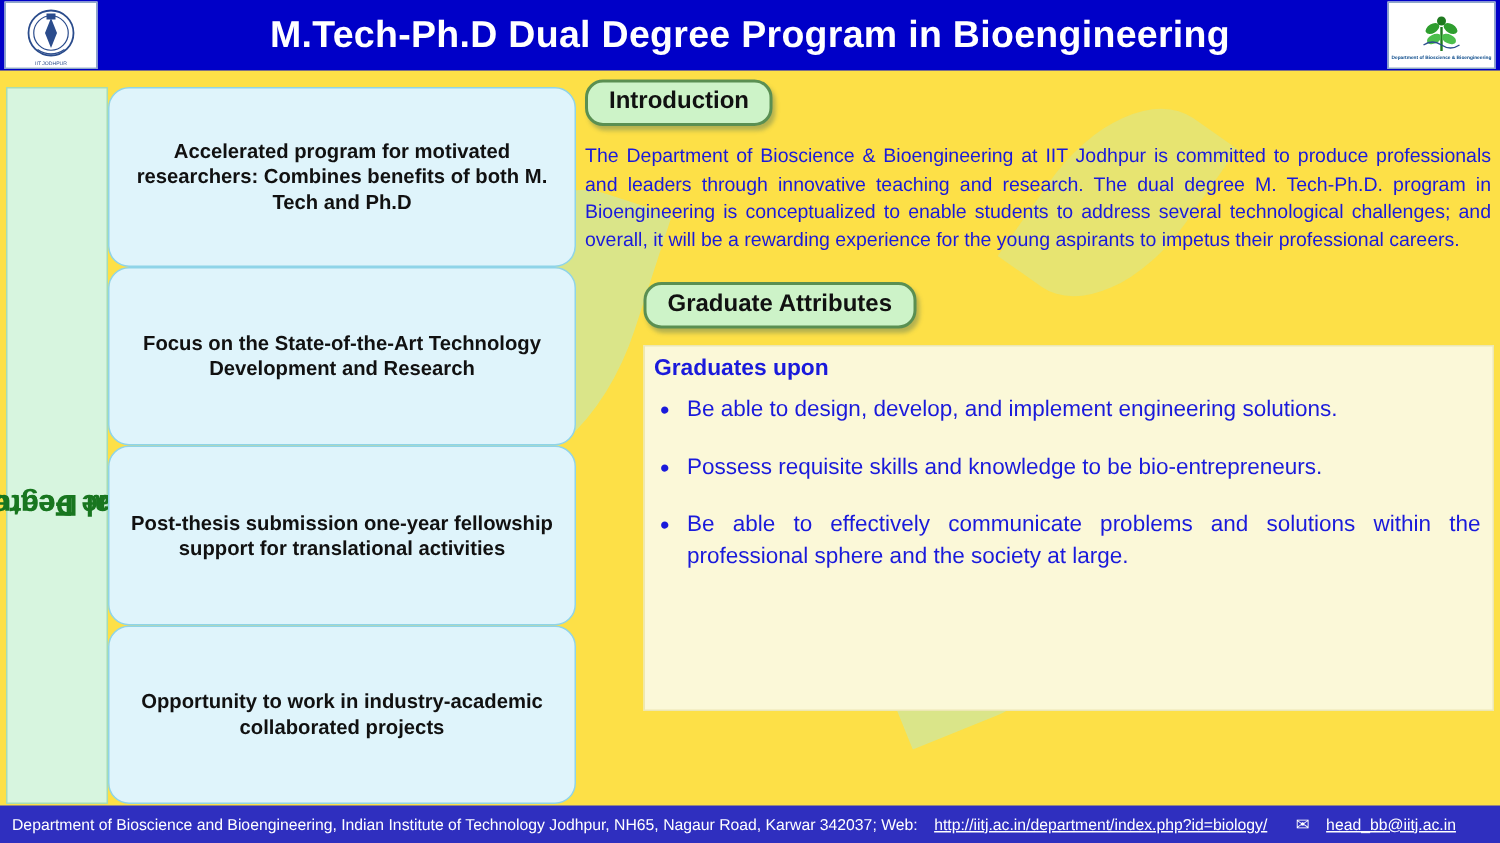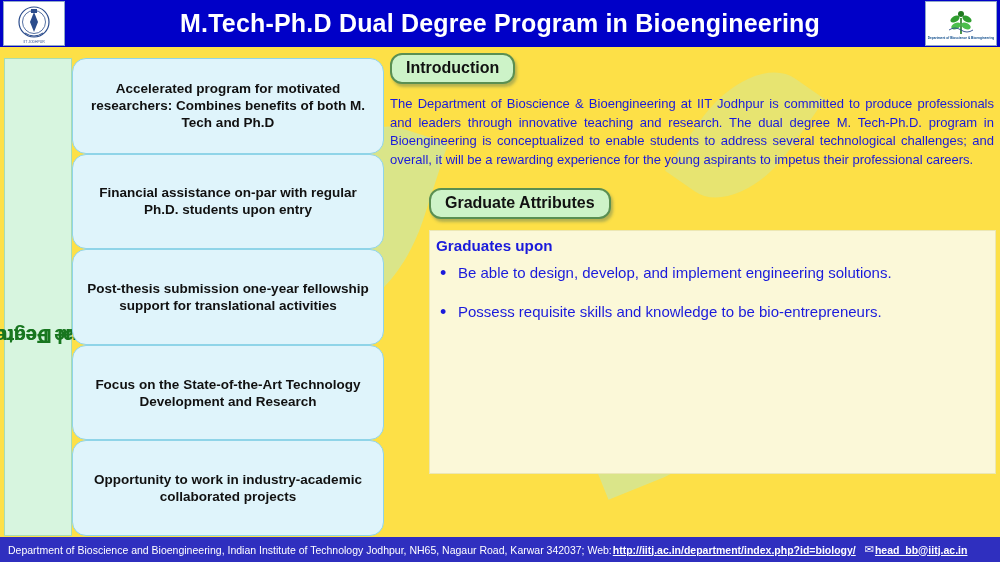--- a/index.html
+++ b/index.html
@@ -232,26 +232,25 @@
     position: absolute;
     left: 0; bottom: 0;
     width: 1000px;
     height: 25px;
     background: #2f2fbf;
     display: flex;
     align-items: center;
     padding-left: 8px;
     color: #ffffff;
     font-size: 10.5px;
-    gap: 1px;
+    gap: 11px;
   }
   .footer a {
     color: #ffffff;
     text-decoration: underline;
-    font-weight: bold;
   }
   .footer .mail-icon {
     margin-left: 8px;
     font-family: "DejaVu Sans", sans-serif;
     font-size: 11px;
   }
   .content-layer { position: relative; z-index: 2; }
 </style>
 </head>
 <body>
@@ -302,38 +301,38 @@
     <div class="vert-title">
       <span>
         <span>Unique Features of the</span><br>
         <span>M. Tech-Ph.D Dual Degree Program</span>
       </span>
     </div>
   </div>
 
   <div class="features">
     <div class="feature">Accelerated program for motivated researchers: Combines benefits of both M. Tech and Ph.D</div>
-    <div class="feature">Financial assistance on-par with regular Ph.D. students upon entry</div>
+    <div class="feature">Focus on the State-of-the-Art Technology Development and Research</div>
     <div class="feature">Post-thesis submission one-year fellowship support for translational activities</div>
-    <div class="feature">Focus on the State-of-the-Art Technology Development and Research</div>
     <div class="feature">Opportunity  to work in industry-academic collaborated projects</div>
   </div>
 
   <div class="right-col content-layer">
 
     <div class="section-label">Introduction</div>
     <div class="intro-body">The Department of Bioscience &amp; Bioengineering at IIT Jodhpur is committed to produce professionals   and leaders through innovative teaching and research. The dual degree M. Tech-Ph.D. program in Bioengineering is conceptualized to enable students to address several technological challenges; and overall, it will be a rewarding experience for the young aspirants to impetus their professional careers.</div>
 
     <div class="grad-wrap">
       <div class="section-label">Graduate Attributes</div>
       <div class="grad-box">
         <div class="grad-lead">Graduates upon</div>
         <ul class="grad-list">
           <li>Be able to design, develop, and implement engineering solutions.</li>
           <li>Possess requisite skills and knowledge to be bio-entrepreneurs.</li>
+          <li>Be able to effectively communicate problems and solutions within the professional sphere and the society at large.</li>
         </ul>
       </div>
     </div>
   </div>
 
   <div class="footer">
     <span>Department of Bioscience and Bioengineering, Indian Institute of Technology Jodhpur, NH65, Nagaur Road, Karwar 342037; Web:</span>
     <a href="#">http://iitj.ac.in/department/index.php?id=biology/</a>
     <span class="mail-icon">✉</span>
     <a href="#">head_bb@iitj.ac.in</a>

